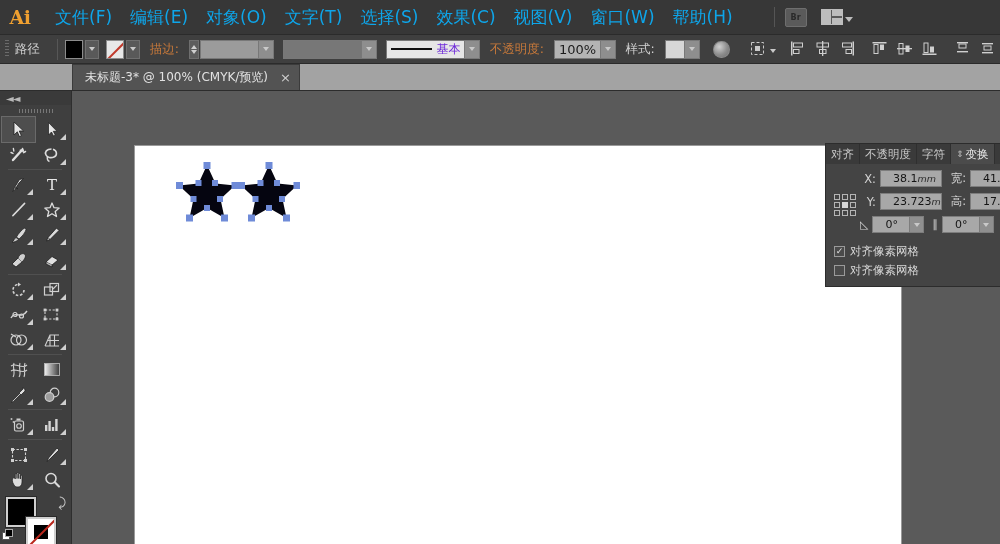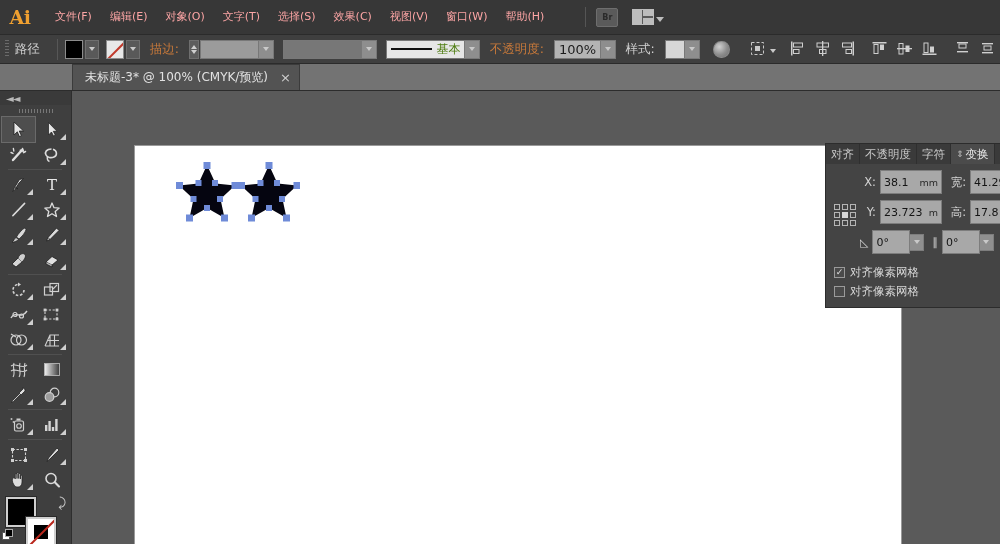--- a/index.html
+++ b/index.html
@@ -23,21 +23,21 @@
   }
   .ai-logo {
     width: 40px; height: 35px;
     display: flex; align-items: center; justify-content: center;
     color: #f0a030; font-weight: bold; font-size: 19px;
     font-family: "DejaVu Serif", "Liberation Serif", serif;
     letter-spacing: -0.5px;
   }
   .menu-items { display: flex; align-items: center; height: 35px; margin-left: 6px; }
   .menu-item {
-    padding: 3px 9px; color: #fca5a5; font-size: 11px;
+    padding: 3px 9px; color: #0ea5e9; font-size: 17px;
     white-space: nowrap; cursor: default; line-height: 16px;
   }
   .menubar-right { display: flex; align-items: center; margin-left: 22px; }
   .mb-sep { width: 1px; height: 20px; background: #555; margin: 0 10px; }
   .br-btn {
     width: 22px; height: 19px; background: #5a5a5a;
     border: 1px solid #6e6e6e; border-radius: 2px;
     display: flex; align-items: center; justify-content: center;
     font-size: 8px; color: #2a2a2a; font-weight: bold;
   }
@@ -117,41 +117,41 @@
   }
   .combo .ddbtn {
     width: 15px; height: 17px; background: #8e8e8e; border-left: 1px solid #787878;
     display: flex; align-items: center; justify-content: center;
   }
   .combo.dark { background: #777; }
   .combo.dark .val { color: #222; }
   .brush-combo { width: 94px; background: #e6e6e6; }
   .brush-combo .val {
     display: flex; align-items: center; justify-content: center;
-    color: #4d7c0f; font-size: 12px; border-radius: 6px;
+    color: #6d28d9; font-size: 12px; border-radius: 6px;
   }
   .brush-line { width: 42px; height: 2px; background: #111; margin-right: 4px; }
   .opacity-combo { width: 62px; background: #b4b4b4; }
   .style-combo { width: 38px; background: #d7d7d7; }
   .style-combo .val { background: #d7d7d7; }
   .circle-icon {
     width: 17px; height: 17px; border-radius: 50%;
     background: radial-gradient(circle at 35% 32%, #d0d0d0 0%, #8e8e8e 55%, #6b6b6b 100%);
     border: 1px solid #8a8a8a;
   }
   .align-ico {
     width: 18px; height: 18px; margin: 0 4px;
     position: relative;
   }
   .align-ico svg { display: block; }
 
   
   .tabbar {
     position: absolute; left: 0; top: 64px; width: 1000px; height: 27px;
-    background: #737373; border-bottom: 1px solid #2c2c2c;
+    background: #a3a3a3; border-bottom: 1px solid #2c2c2c;
     display: flex; align-items: flex-start;
   }
   .tabbar-lead { width: 72px; height: 27px; }
   .doc-tab {
     height: 26px; background: #535353;
     border: 1px solid #3b3b3b; border-bottom: none;
     display: flex; align-items: center; padding: 0 8px 0 12px;
     color: #e2e2e2; font-size: 12px; white-space: nowrap;
   }
   .tab-close {
@@ -252,28 +252,28 @@
   .refpoint .grid3 {
     display: grid; grid-template-columns: repeat(3, 6px); grid-template-rows: repeat(3, 6px);
     gap: 2px;
   }
   .refpoint .grid3 span { width: 6px; height: 6px; border: 1px solid #b5b5b5; background: transparent; }
   .refpoint .grid3 span.on { background: #d6d6d6; border-color: #d6d6d6; }
   .fields { flex: 1; }
   .frow { display: flex; align-items: center; margin-bottom: 6px; }
   .flabel { width: 16px; text-align: right; color: #d2d2d2; font-size: 11.5px; margin-right: 4px; }
   .finput {
-    height: 24px; background: #a8a8a8; border: 1px solid #7d7d7d;
+    height: 17px; background: #a8a8a8; border: 1px solid #7d7d7d;
     color: #141414; font-size: 11px; display: flex; align-items: center;
-    padding: 0 3px; white-space: nowrap; overflow: hidden;
+    padding: 0 12px; white-space: nowrap; overflow: hidden;
   }
   .finput.w60 { width: 62px; }
   .finput.w66 { width: 66px; }
   .finput.ang { width: 38px; }
-  .unit { font-size: 9.5px; color: #2a2a2a; margin-left: auto; }
+  .unit { font-size: 9.5px; color: #2a2a2a; margin-left: auto; font-style: italic; }
   .adbtn {
     width: 14px; height: 17px; background: #8f8f8f; border: 1px solid #7d7d7d;
     border-left: none; display: flex; align-items: center; justify-content: center;
   }
   .gap { width: 8px; }
   .glyph-ang { color: #d2d2d2; font-size: 11px; margin-right: 4px; }
   .chk-row { display: flex; align-items: center; margin: 4px 0 0 4px; }
   .chkbox {
     width: 11px; height: 11px; border: 1px solid #9a9a9a; background: #4a4a4a;
     margin-right: 5px; display: flex; align-items: center; justify-content: center;

